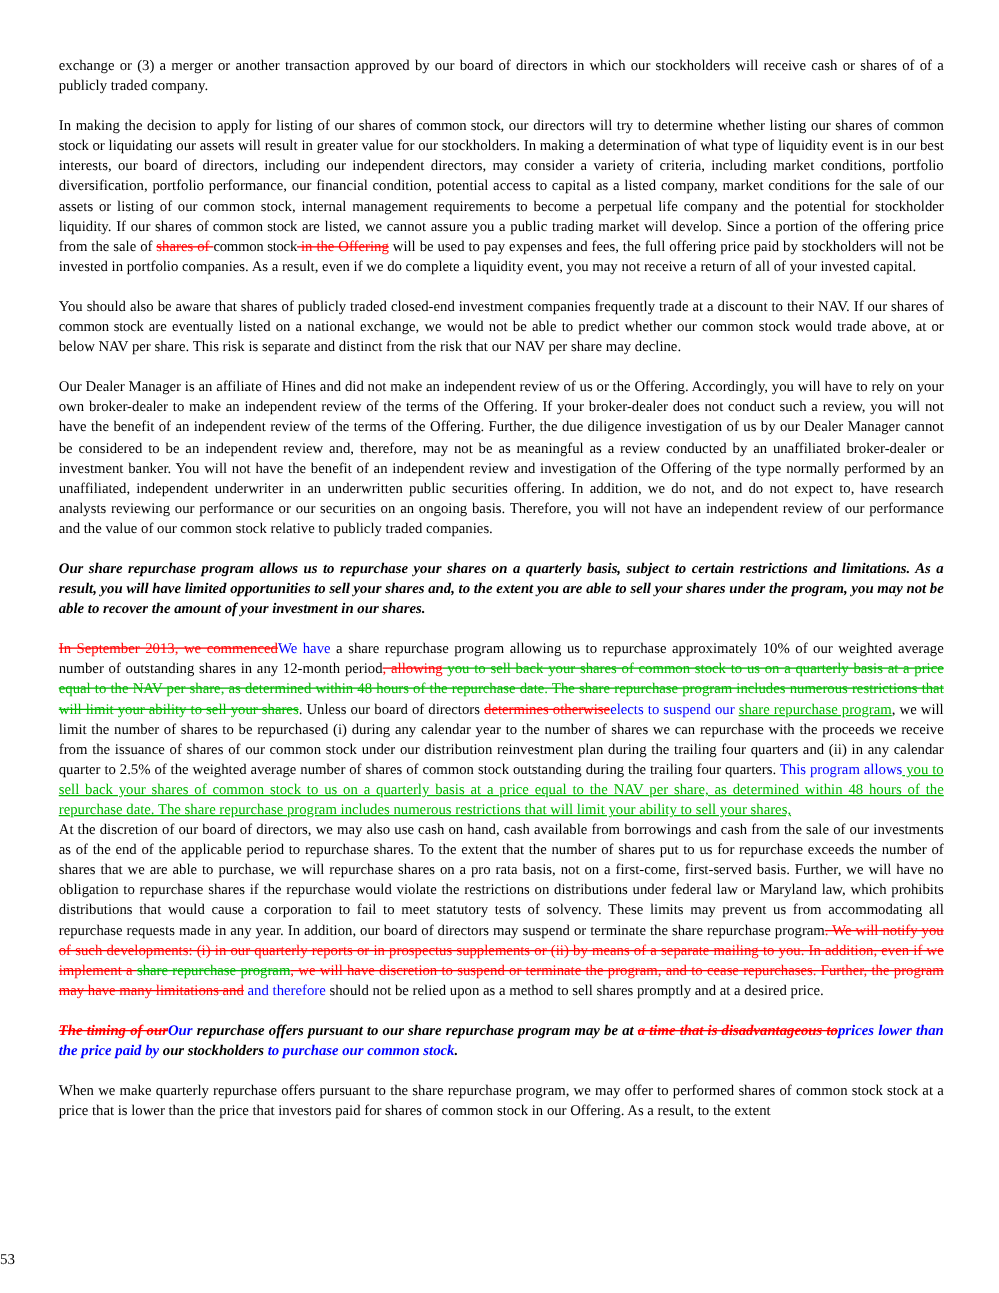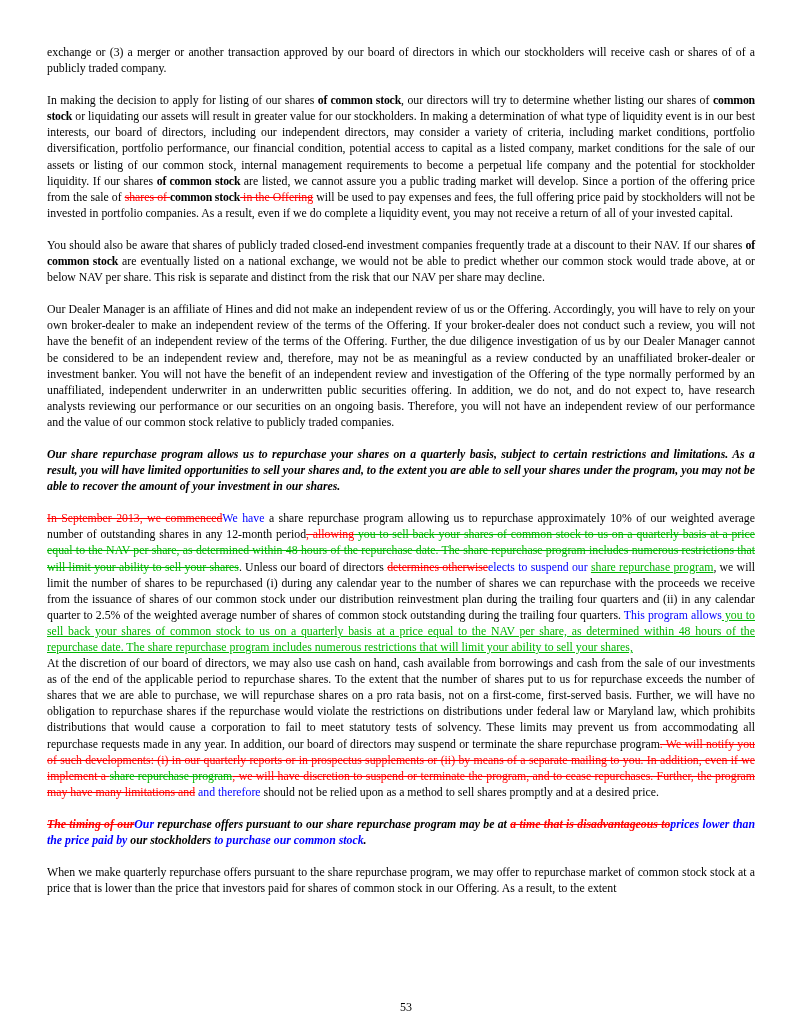--- a/index.html
+++ b/index.html
@@ -33,45 +33,44 @@
   }
   .doc p.gap2 {
     margin-top: 13px;
   }
   .doc p.heading {
     font-weight: bold;
     font-style: italic;
   }
   
   .r-n  { }
-  .r-b  { font-weight: bold; letter-spacing: -0.2px; }
+  .r-b  { font-weight: normal; letter-spacing: -0.2px; }
   .r-dr { color: #ff0000; text-decoration: line-through; }
   .r-dg { color: #00b400; text-decoration: line-through; }
   .r-ib { color: #0000ff; }
   .r-ig { color: #00b400; text-decoration: underline; }
   .footer {
     position: absolute;
-    left: 13px;
+    left: 0;
     right: 0;
     top: 1000px;
-    text-align: center;
     font-size: 12px;
   }
 </style>
 </head>
 <body>
 
 <div class="page">
   <div class="doc">
       <p><span class="r-n">exchange or (3) a merger or another transaction approved by our board of directors in which our stockholders will receive cash or shares of of a publicly traded company.</span></p>
       <p><span class="r-n">In making the decision to apply for listing of our shares </span><span class="r-b">of common stock</span><span class="r-n">, our directors will try to determine whether listing our shares of </span><span class="r-b">common stock</span><span class="r-n"> or liquidating our assets will result in greater value for our stockholders. In making a determination of what type of liquidity event is in our best interests, our board of directors, including our independent directors, may consider a variety of criteria, including market conditions, portfolio diversification, portfolio performance, our financial condition, potential access to capital as a listed company, market conditions for the sale of our assets or listing of our common stock, internal management requirements to become a perpetual life company and the potential for stockholder liquidity. If our shares </span><span class="r-b">of common stock</span><span class="r-n"> are listed, we cannot assure you a public trading market will develop. Since a portion of the offering price from the sale of </span><span class="r-dr">shares of </span><span class="r-b">common stock</span><span class="r-dr"> in the Offering</span><span class="r-n"> will be used to pay expenses and fees, the full offering price paid by stockholders will not be invested in portfolio companies. As a result, even if we do complete a liquidity event, you may not receive a return of all of your invested capital.</span></p>
       <p><span class="r-n">You should also be aware that shares of publicly traded closed-end investment companies frequently trade at a discount to their NAV. If our shares </span><span class="r-b">of common stock</span><span class="r-n"> are eventually listed on a national exchange, we would not be able to predict whether our common stock would trade above, at or below NAV per share. This risk is separate and distinct from the risk that our NAV per share may decline.</span></p>
       <p><span class="r-n">Our Dealer Manager is an affiliate of Hines and did not make an independent review of us or the Offering. Accordingly, you will have to rely on your own broker-dealer to make an independent review of the terms of the Offering. If your broker-dealer does not conduct such a review, you will not have the benefit of an independent review of the terms of the Offering. Further, the due diligence investigation of us by our Dealer Manager cannot be considered to be an independent review and, therefore, may not be as meaningful as a review conducted by an unaffiliated broker-dealer or investment banker. You will not have the benefit of an independent review and investigation of the Offering of the type normally performed by an unaffiliated, independent underwriter in an underwritten public securities offering. In addition, we do not, and do not expect to, have research analysts reviewing our performance or our securities on an ongoing basis. Therefore, you will not have an independent review of our performance and the value of our common stock relative to publicly traded companies.</span></p>
       <p class="heading gap2"><span class="r-n">Our share repurchase program allows us to repurchase your shares on a quarterly basis, subject to certain restrictions and limitations. As a result, you will have limited opportunities to sell your shares and, to the extent you are able to sell your shares under the program, you may not be able to recover the amount of your investment in our shares.</span></p>
       <p class="nogap"><span class="r-dr">In September 2013, we commenced</span><span class="r-ib">We have</span><span class="r-n"> a share repurchase program allowing us to repurchase approximately 10% of our weighted average number of outstanding shares in any 12-month period</span><span class="r-dr">, allowing</span><span class="r-dg"> you to sell back your shares of common stock to us on a quarterly basis at a price equal to the NAV per share, as determined within 48 hours of the repurchase date. The share repurchase program includes numerous restrictions that will limit your ability to sell your shares</span><span class="r-n">. Unless our board of directors </span><span class="r-dr">determines otherwise</span><span class="r-ib">elects to suspend our </span><span class="r-ig">share repurchase program</span><span class="r-n">, we will limit the number of shares to be repurchased (i) during any calendar year to the number of shares we can repurchase with the proceeds we receive from the issuance of shares of our common stock under our distribution reinvestment plan during the trailing four quarters and (ii) in any calendar quarter to 2.5% of the weighted average number of shares of common stock outstanding during the trailing four quarters. </span><span class="r-ib">This program allows</span><span class="r-ig"> you to sell back your shares of common stock to us on a quarterly basis at a price equal to the NAV per share, as determined within 48 hours of the repurchase date. The share repurchase program includes numerous restrictions that will limit your ability to sell your shares,</span></p>
       <p><span class="r-n">At the discretion of our board of directors, we may also use cash on hand, cash available from borrowings and cash from the sale of our investments as of the end of the applicable period to repurchase shares. To the extent that the number of shares put to us for repurchase exceeds the number of shares that we are able to purchase, we will repurchase shares on a pro rata basis, not on a first-come, first-served basis. Further, we will have no obligation to repurchase shares if the repurchase would violate the restrictions on distributions under federal law or Maryland law, which prohibits distributions that would cause a corporation to fail to meet statutory tests of solvency. These limits may prevent us from accommodating all repurchase requests made in any year. In addition, our board of directors may suspend or terminate the share repurchase program</span><span class="r-dr">. We will notify you of such developments: (i) in our quarterly reports or in prospectus supplements or (ii) by means of a separate mailing to you. In addition, even if we implement a </span><span class="r-dg">share repurchase program</span><span class="r-dr">, we will have discretion to suspend or terminate the program, and to cease repurchases. Further, the program may have many limitations and</span><span class="r-ib"> and therefore</span><span class="r-n"> should not be relied upon as a method to sell shares promptly and at a desired price.</span></p>
       <p class="heading"><span class="r-dr">The timing of our</span><span class="r-ib">Our</span><span class="r-n"> repurchase offers pursuant to our share repurchase program may be at </span><span class="r-dr">a time that is disadvantageous to</span><span class="r-ib">prices lower than the price paid by</span><span class="r-n"> our stockholders</span><span class="r-ib"> to purchase our common stock</span><span class="r-n">.</span></p>
-      <p><span class="r-n">When we make quarterly repurchase offers pursuant to the share repurchase program, we may offer to repurchase market of common stock stock at a price that is lower than the price that investors paid for shares of common stock in our Offering. As a result, to the extent</span></p>
+      <p><span class="r-n">When we make quarterly repurchase offers pursuant to the share repurchase program, we may offer to performed shares of common stock stock at a price that is lower than the price that investors paid for shares of common stock in our Offering. As a result, to the extent</span></p>
     </div>
   <div class="footer">
     <span>53</span>
   </div>
 </div>
 
 </body></html>

